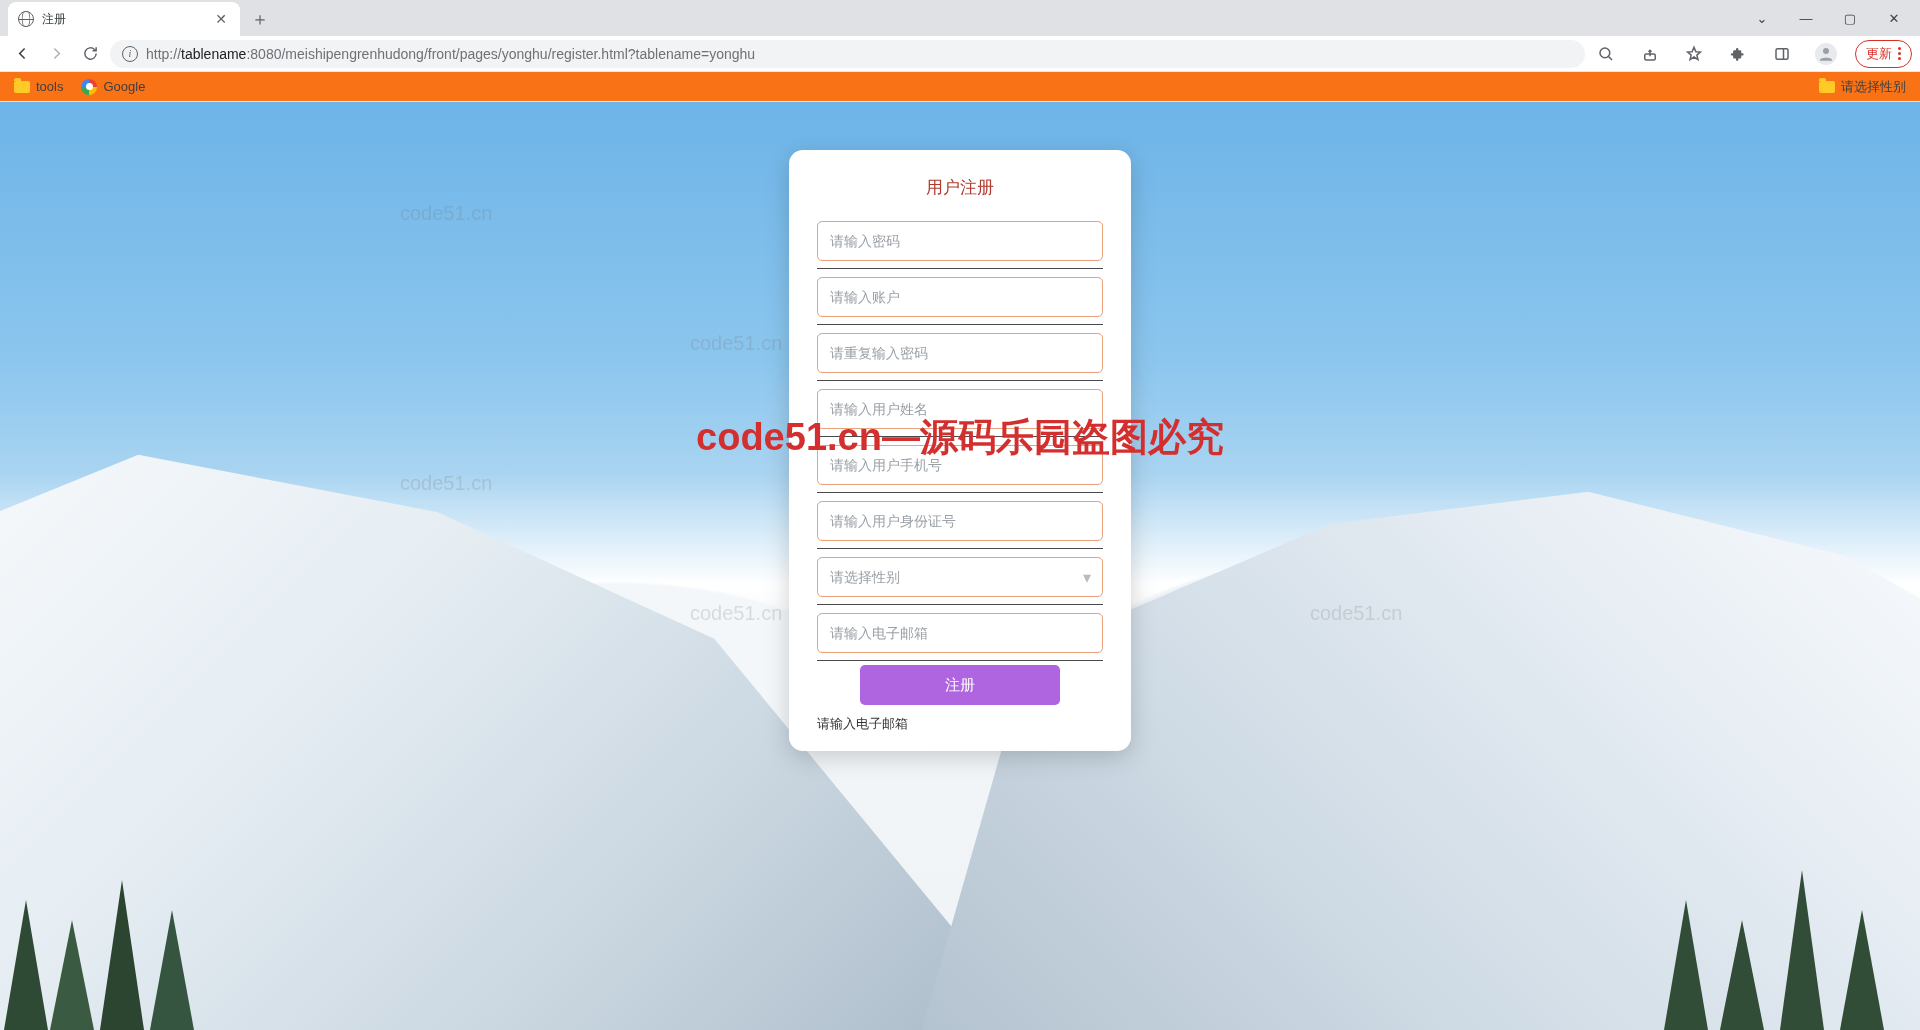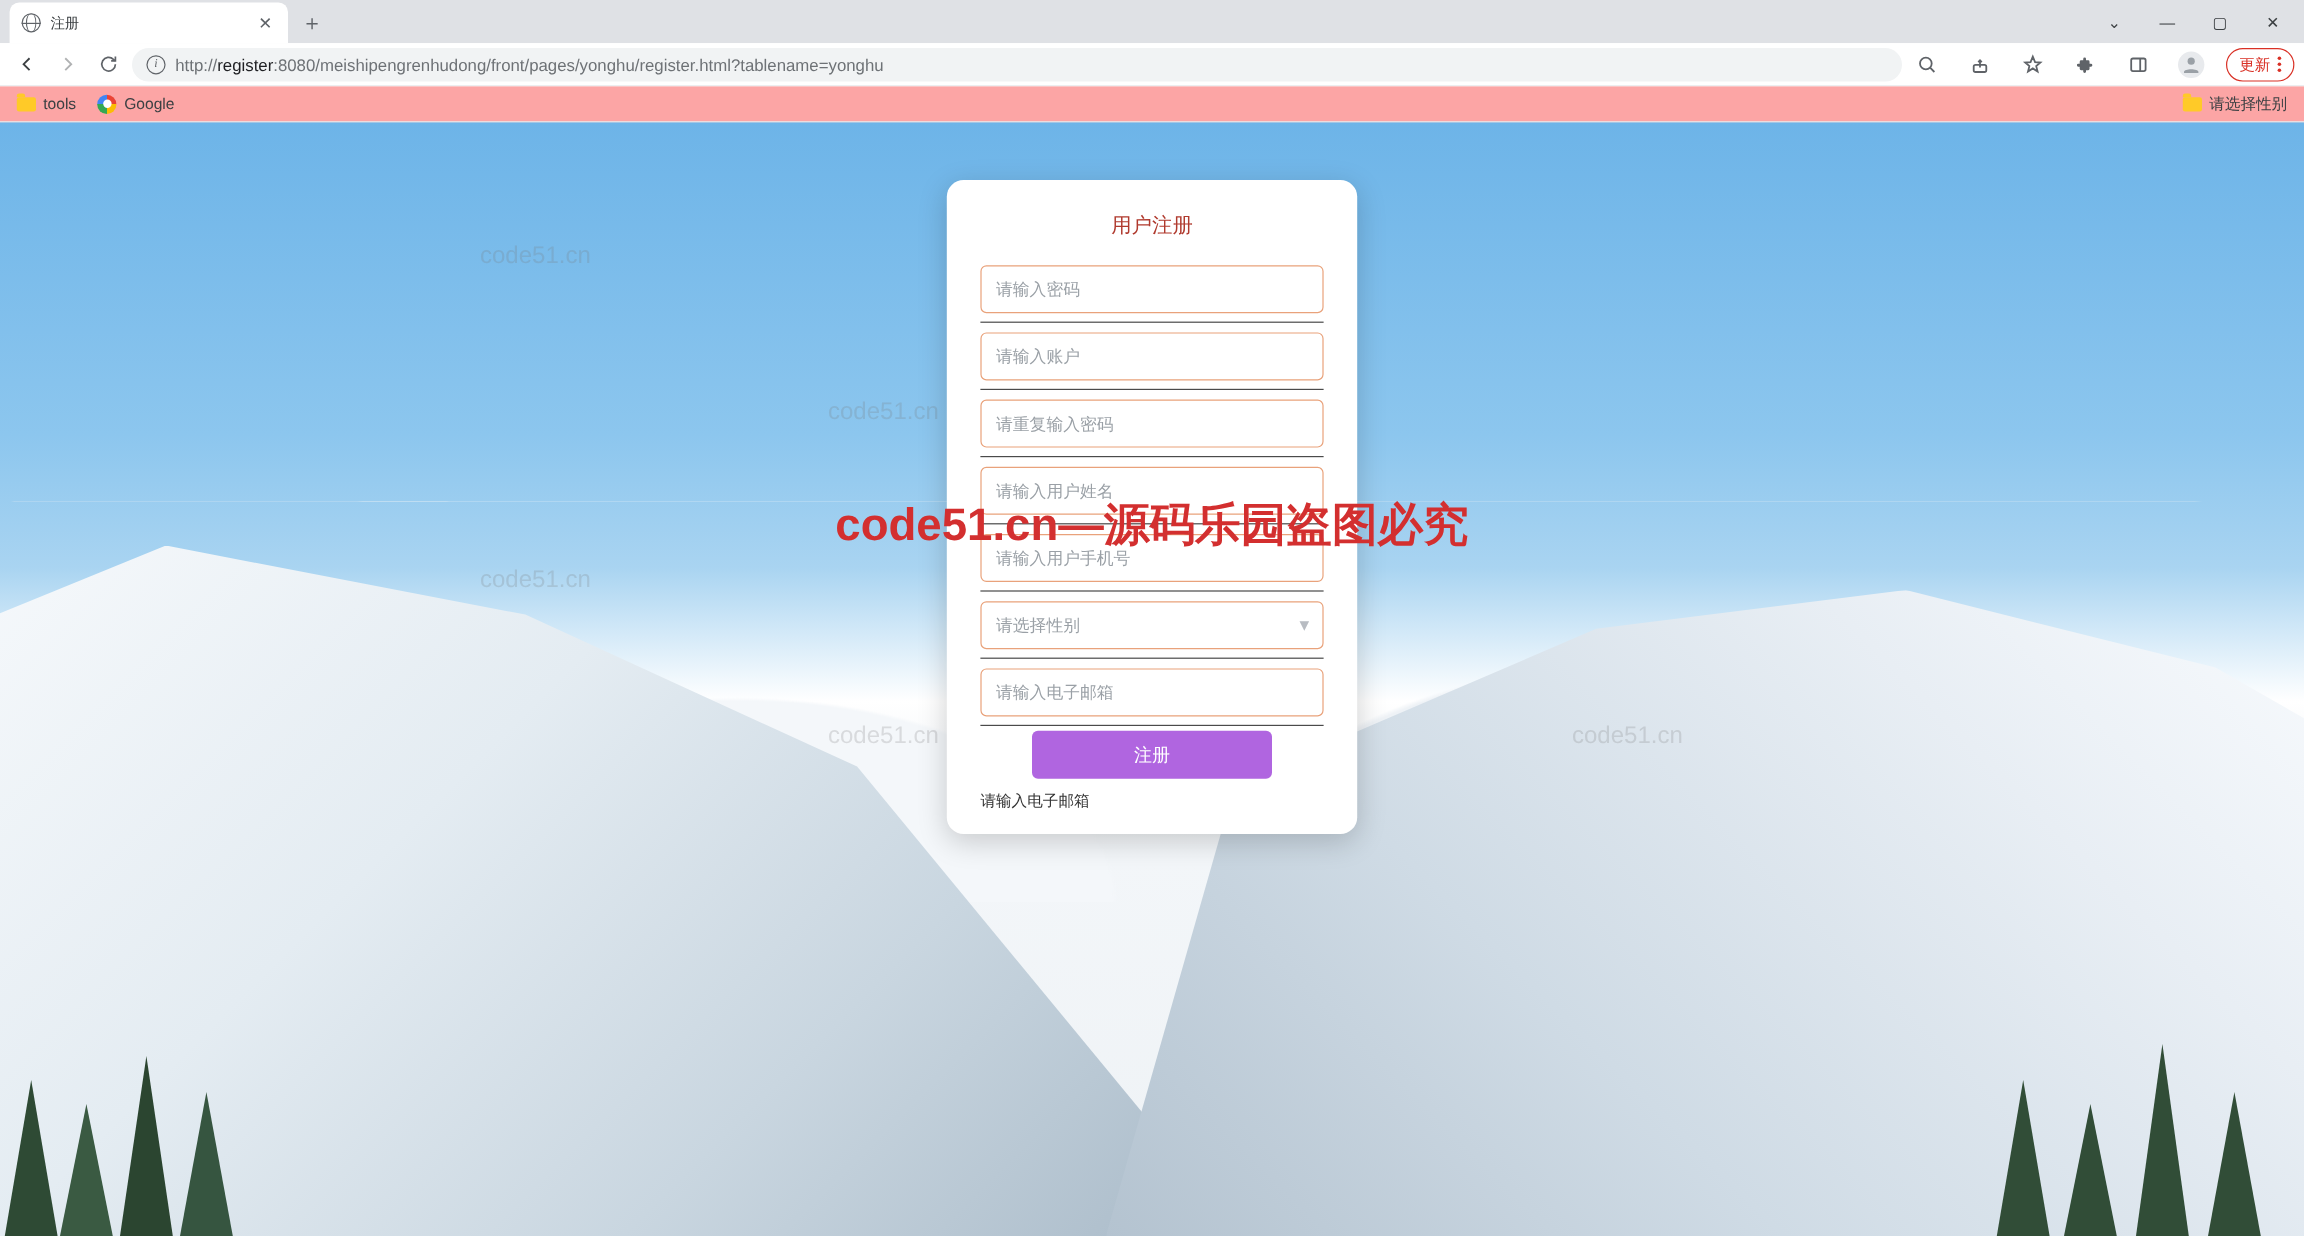--- a/index.html
+++ b/index.html
@@ -75,21 +75,21 @@
     .avatar-ico { width:22px; height:22px; border-radius:50%; background:#e8eaed; display:flex; align-items:center; justify-content:center; }
     .update-btn {
       height:28px; padding:0 10px; border:1px solid #d93025; color:#d93025;
       border-radius:14px; font-size:13px; display:flex; align-items:center; gap:6px;
       cursor:pointer; background:#fff;
     }
     .update-btn .dots { display:flex; flex-direction:column; gap:2px; }
     .update-btn .dots span { width:3px; height:3px; background:#d93025; border-radius:50%; }
 
     .bookmarks {
-      height: 30px; background:#fca5a5;
+      height: 30px; background:#f97316;
       display:flex; align-items:center;
       padding: 0 14px; gap:18px;
       font-size:13px; color:#3c4043;
       border-bottom: 1px solid #e8eaed;
     }
     .bm-item { display:flex; align-items:center; gap:6px; cursor:pointer; }
     .bm-folder { width:16px; height:12px; background:#ffca28; border-radius:2px; position:relative; }
     .bm-folder::before { content:""; position:absolute; top:-3px; left:0; width:7px; height:3px; background:#ffca28; border-radius:2px 2px 0 0; }
     .bm-goog { width:16px; height:16px; border-radius:50%; background:conic-gradient(#ea4335 0 25%, #fbbc05 0 50%, #34a853 0 75%, #4285f4 0); position:relative; display:flex; align-items:center; justify-content:center;}
     .bm-goog::after{ content:""; width:7px; height:7px; background:#fff; border-radius:50%;}
@@ -220,21 +220,21 @@
     </div>
     <div class="nav-btn">
       <svg viewBox="0 0 24 24" fill="none" stroke="#5f6368" stroke-width="2">
           <path d="M20 12a8 8 0 1 1-2.34-5.66L20 8"></path>
           <path d="M20 3v5h-5"></path>
         </svg>
     </div>
     <div class="omnibox">
       <span class="info">i</span>
       <span>
-        <span style="color:#6e7276">http://</span><span class="url-host">register</span><span class="url-path">:8080/meishipengrenhudong/front/pages/yonghu/register.html?tablename=yonghu</span>
+        <span style="color:#6e7276">http://</span><span class="url-host">tablename</span><span class="url-path">:8080/meishipengrenhudong/front/pages/yonghu/register.html?tablename=yonghu</span>
       </span>
     </div>
     <div class="addrbar-right">
       <div class="ico">
         <svg viewBox="0 0 24 24" fill="none" stroke="#5f6368" stroke-width="2">
             <circle cx="10.5" cy="10.5" r="6.5"></circle>
             <path d="M20 20l-4.5-4.5"></path>
           </svg>
       </div>
       <div class="ico">
@@ -332,20 +332,23 @@
       </div>
       <div class="field-wrap">
         <input class="fld" type="password" placeholder="请重复输入密码" style="">
       </div>
       <div class="field-wrap">
         <input class="fld" type="text" placeholder="请输入用户姓名" style="">
       </div>
       <div class="field-wrap">
         <input class="fld" type="text" placeholder="请输入用户手机号" style="">
       </div>
+      <div class="field-wrap">
+        <input class="fld" type="text" placeholder="请输入用户身份证号" style="">
+      </div>
       <div class="field-wrap select-wrap">
         <input class="fld" type="text" readonly="" placeholder="请选择性别" style="">
         <span class="caret">▾</span>
       </div>
       <div class="field-wrap" style="margin-bottom:8px">
         <input class="fld" type="text" placeholder="请输入电子邮箱" style="">
       </div>
 
       <button class="submit-btn">注册</button>
       <div class="login-link">请输入电子邮箱</div>

